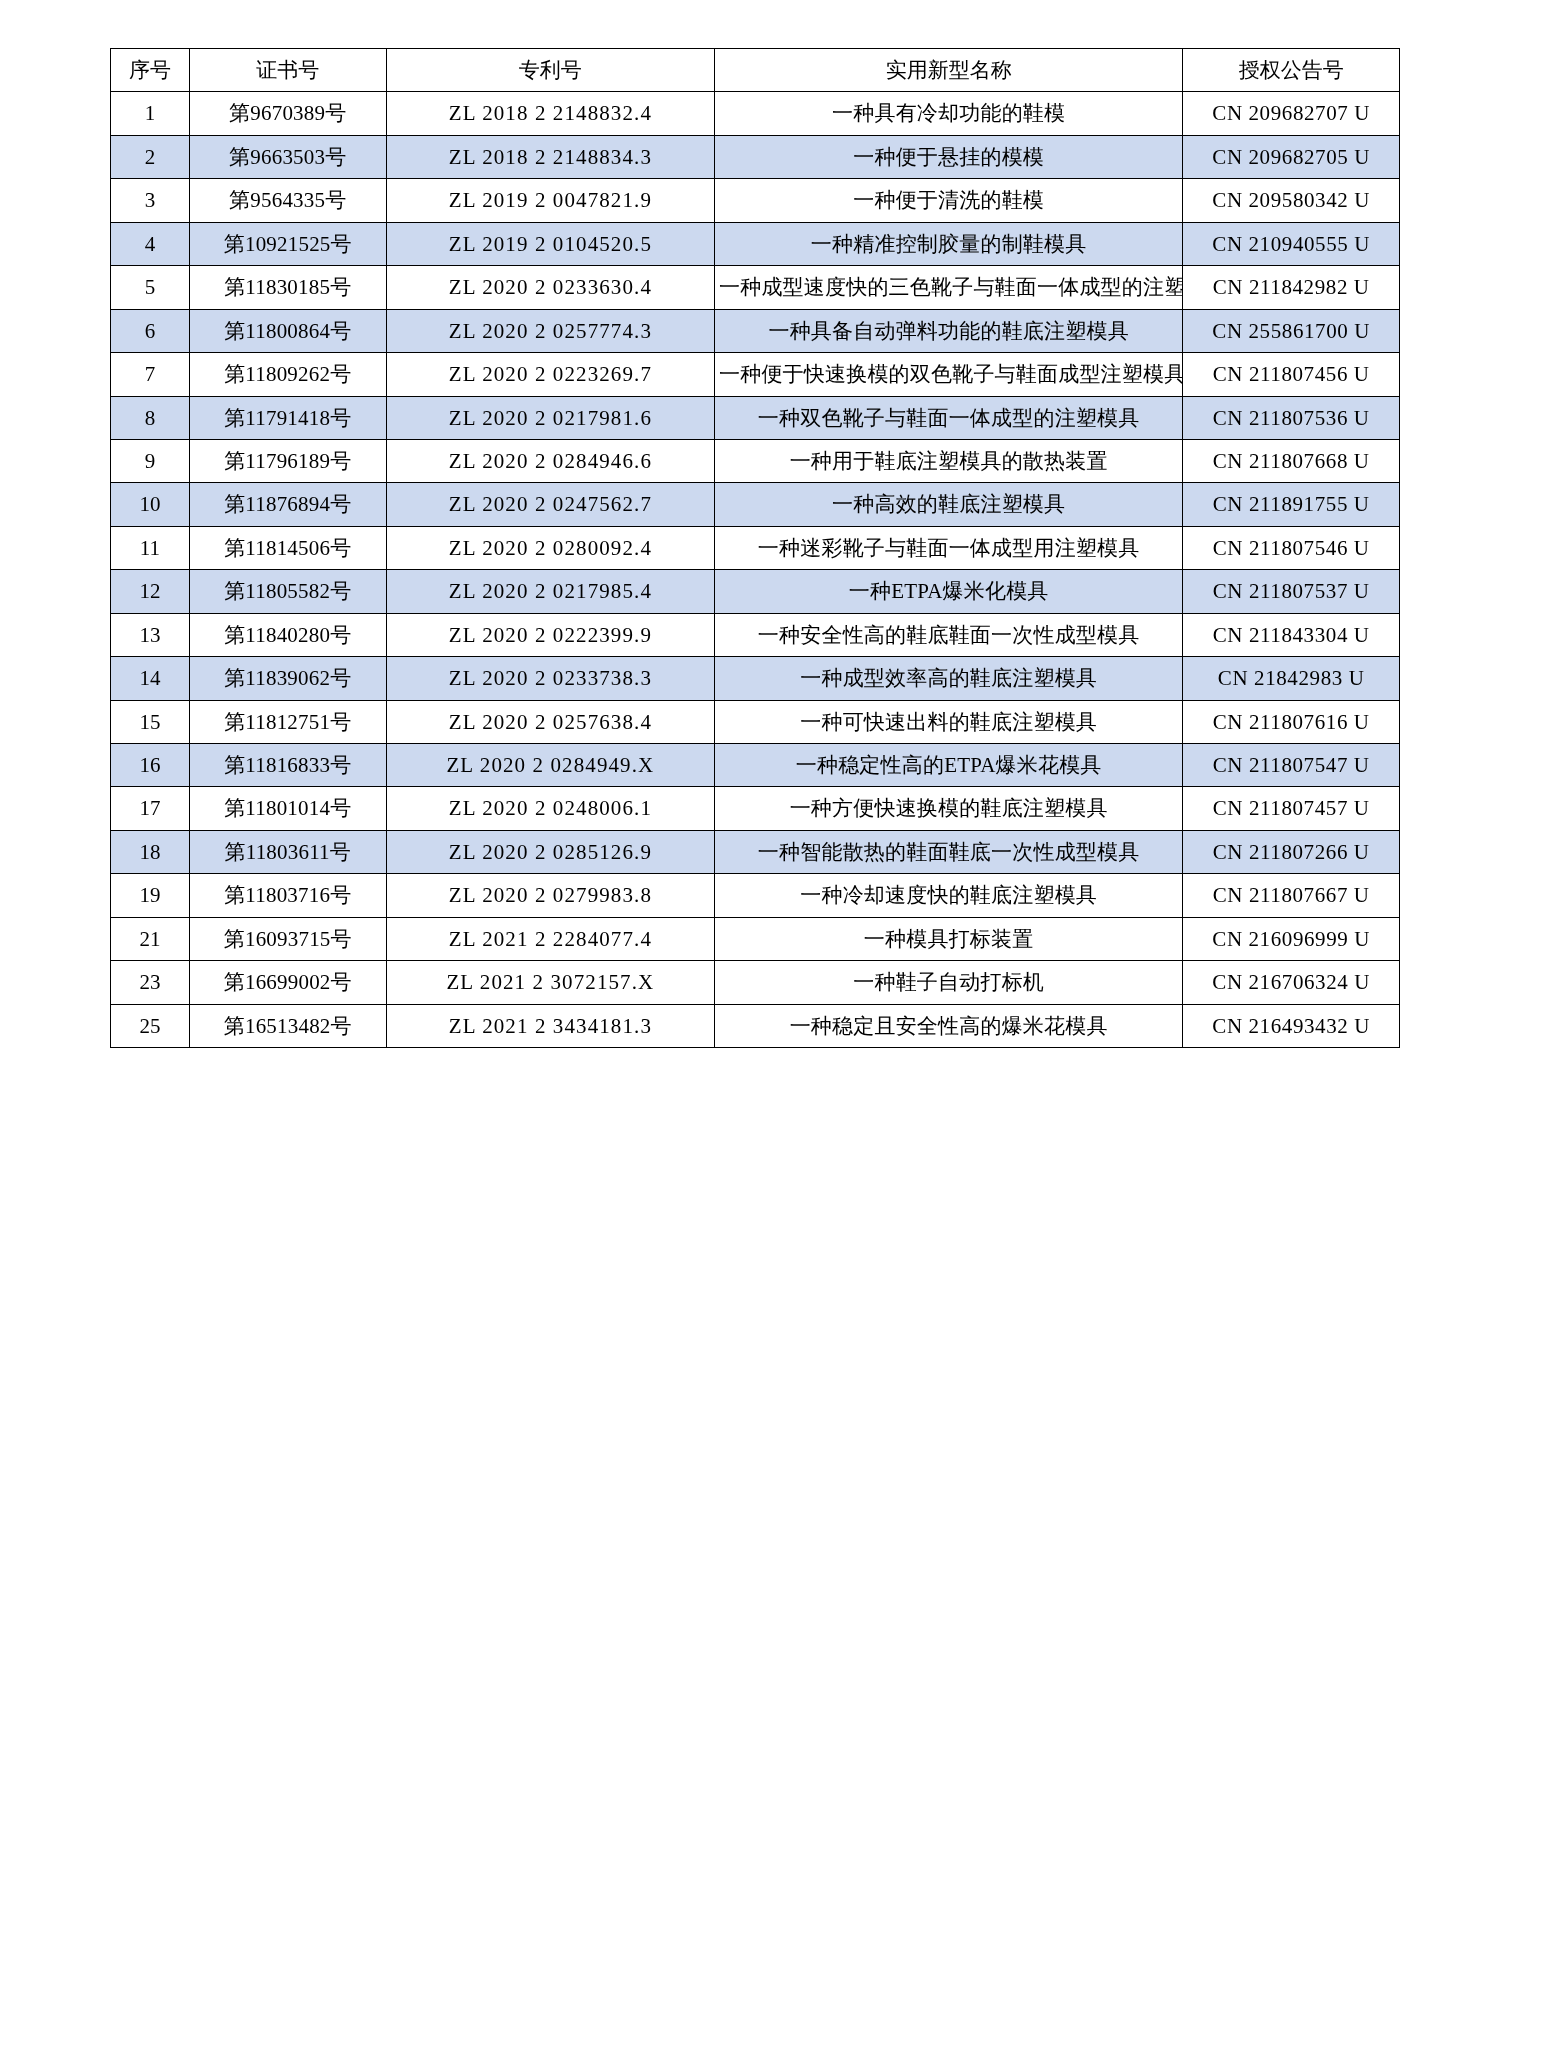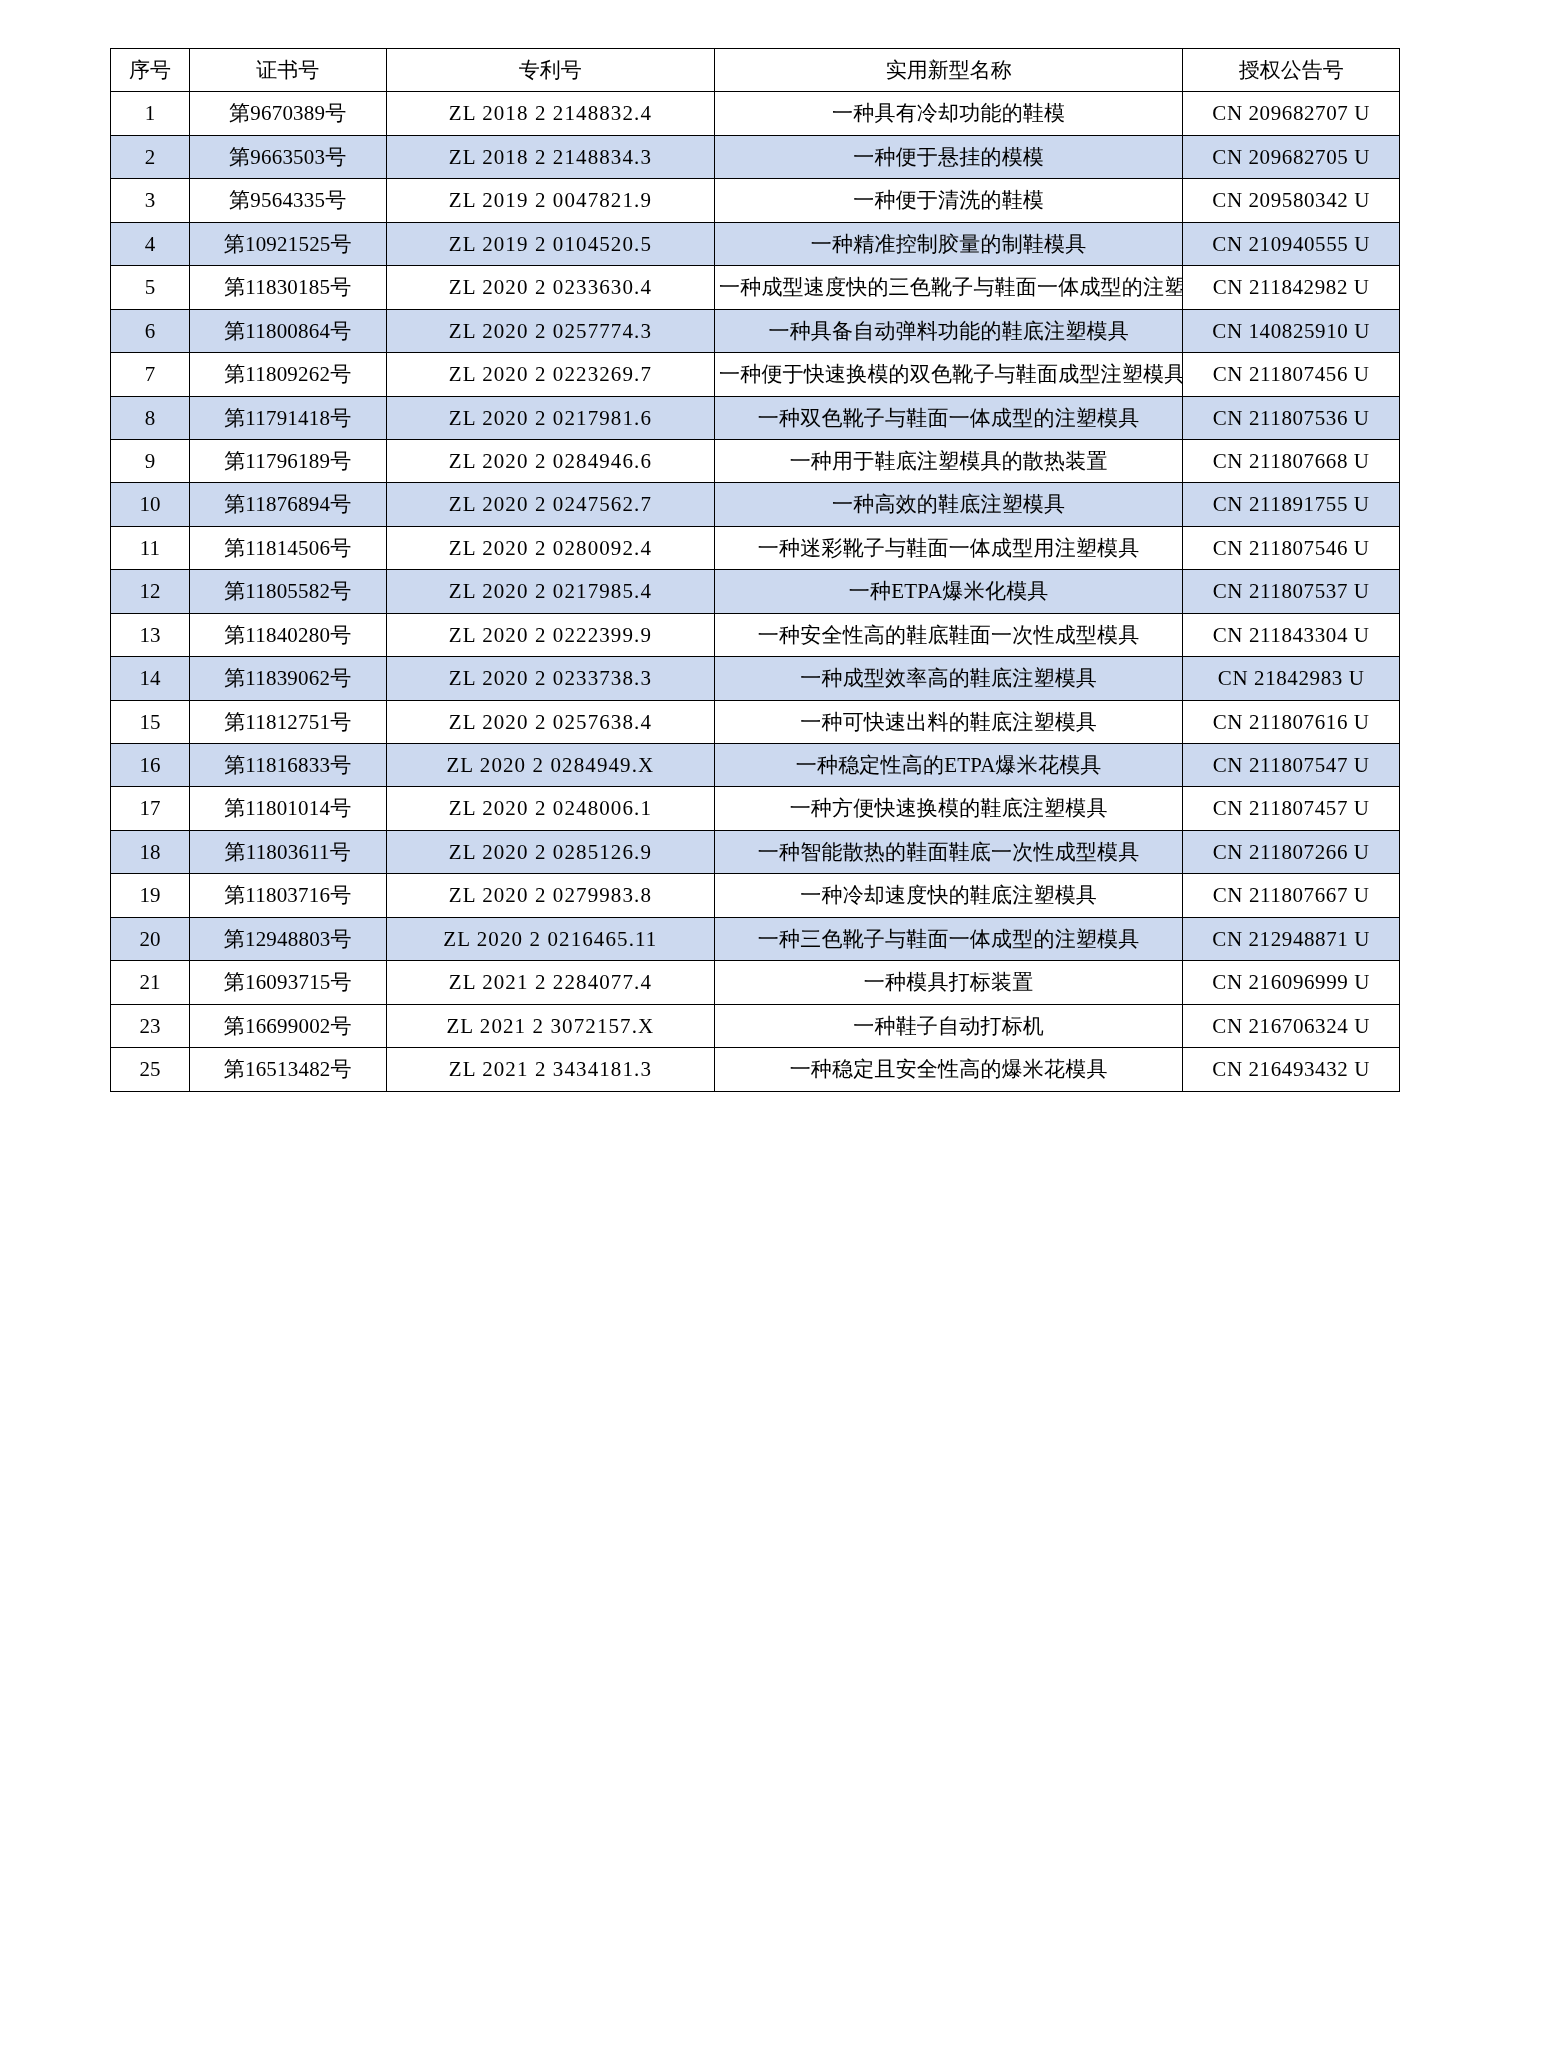--- a/index.html
+++ b/index.html
@@ -122,21 +122,21 @@
           <td class="cert-cell">第11830185号</td>
           <td class="pat-cell">ZL 2020 2 0233630.4</td>
           <td class="name-cell">一种成型速度快的三色靴子与鞋面一体成型的注塑模具</td>
           <td class="pub-cell">CN 211842982 U</td>
         </tr>
         <tr class="shade">
           <td class="no-cell">6</td>
           <td class="cert-cell">第11800864号</td>
           <td class="pat-cell">ZL 2020 2 0257774.3</td>
           <td class="name-cell">一种具备自动弹料功能的鞋底注塑模具</td>
-          <td class="pub-cell">CN 140825910 U</td>
+          <td class="pub-cell">CN 255861700 U</td>
         </tr>
         <tr class="plain">
           <td class="no-cell">7</td>
           <td class="cert-cell">第11809262号</td>
           <td class="pat-cell">ZL 2020 2 0223269.7</td>
           <td class="name-cell">一种便于快速换模的双色靴子与鞋面成型注塑模具</td>
           <td class="pub-cell">CN 211807456 U</td>
         </tr>
         <tr class="shade">
           <td class="no-cell">8</td>
@@ -215,27 +215,20 @@
           <td class="name-cell">一种智能散热的鞋面鞋底一次性成型模具</td>
           <td class="pub-cell">CN 211807266 U</td>
         </tr>
         <tr class="plain">
           <td class="no-cell">19</td>
           <td class="cert-cell">第11803716号</td>
           <td class="pat-cell">ZL 2020 2 0279983.8</td>
           <td class="name-cell">一种冷却速度快的鞋底注塑模具</td>
           <td class="pub-cell">CN 211807667 U</td>
         </tr>
-        <tr class="shade">
-          <td class="no-cell">20</td>
-          <td class="cert-cell">第12948803号</td>
-          <td class="pat-cell">ZL 2020 2 0216465.11</td>
-          <td class="name-cell">一种三色靴子与鞋面一体成型的注塑模具</td>
-          <td class="pub-cell">CN 212948871 U</td>
-        </tr>
         <tr class="plain">
           <td class="no-cell">21</td>
           <td class="cert-cell">第16093715号</td>
           <td class="pat-cell">ZL 2021 2 2284077.4</td>
           <td class="name-cell">一种模具打标装置</td>
           <td class="pub-cell">CN 216096999 U</td>
         </tr>
         <tr class="plain">
           <td class="no-cell">23</td>
           <td class="cert-cell">第16699002号</td>

